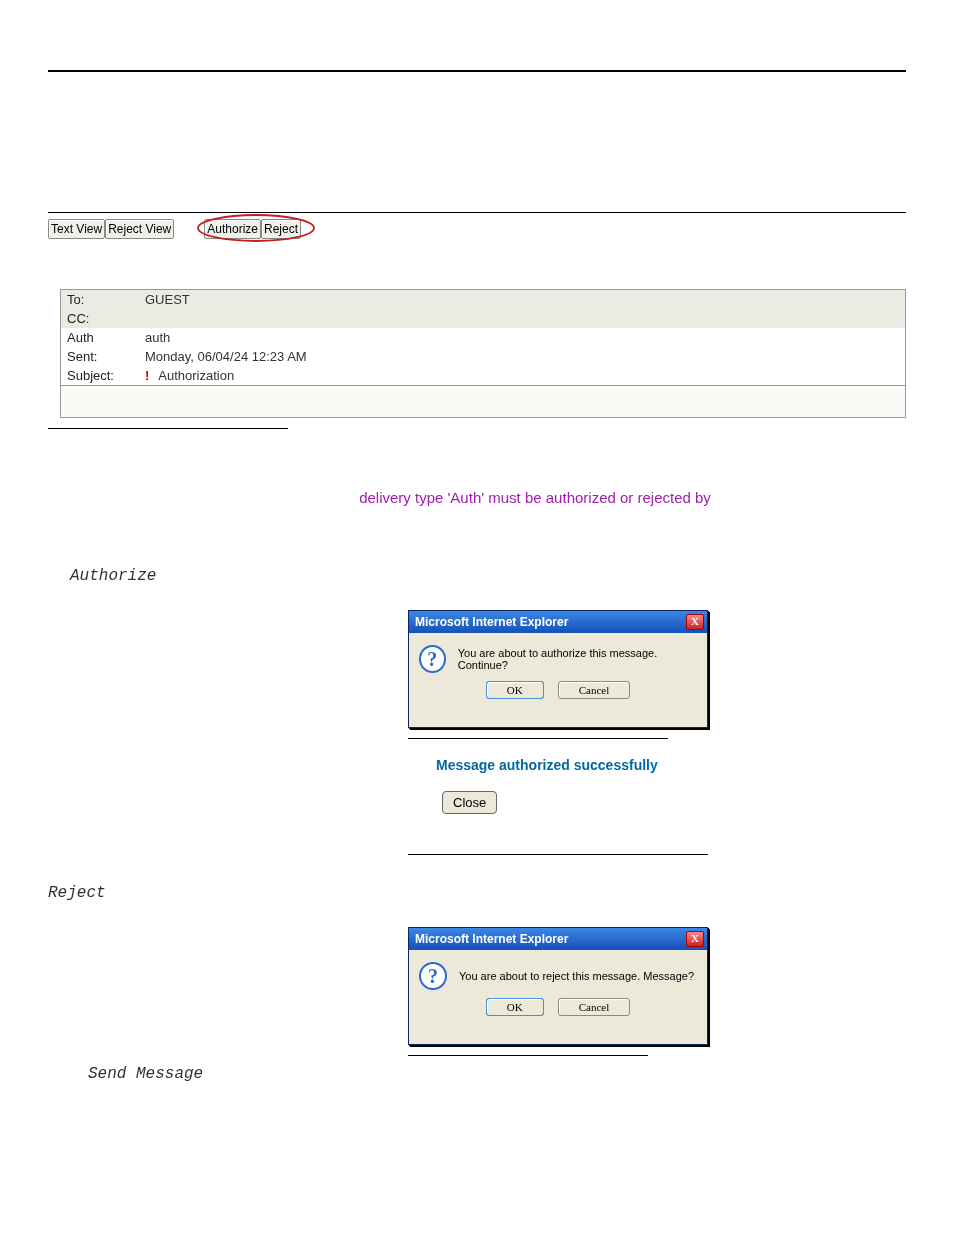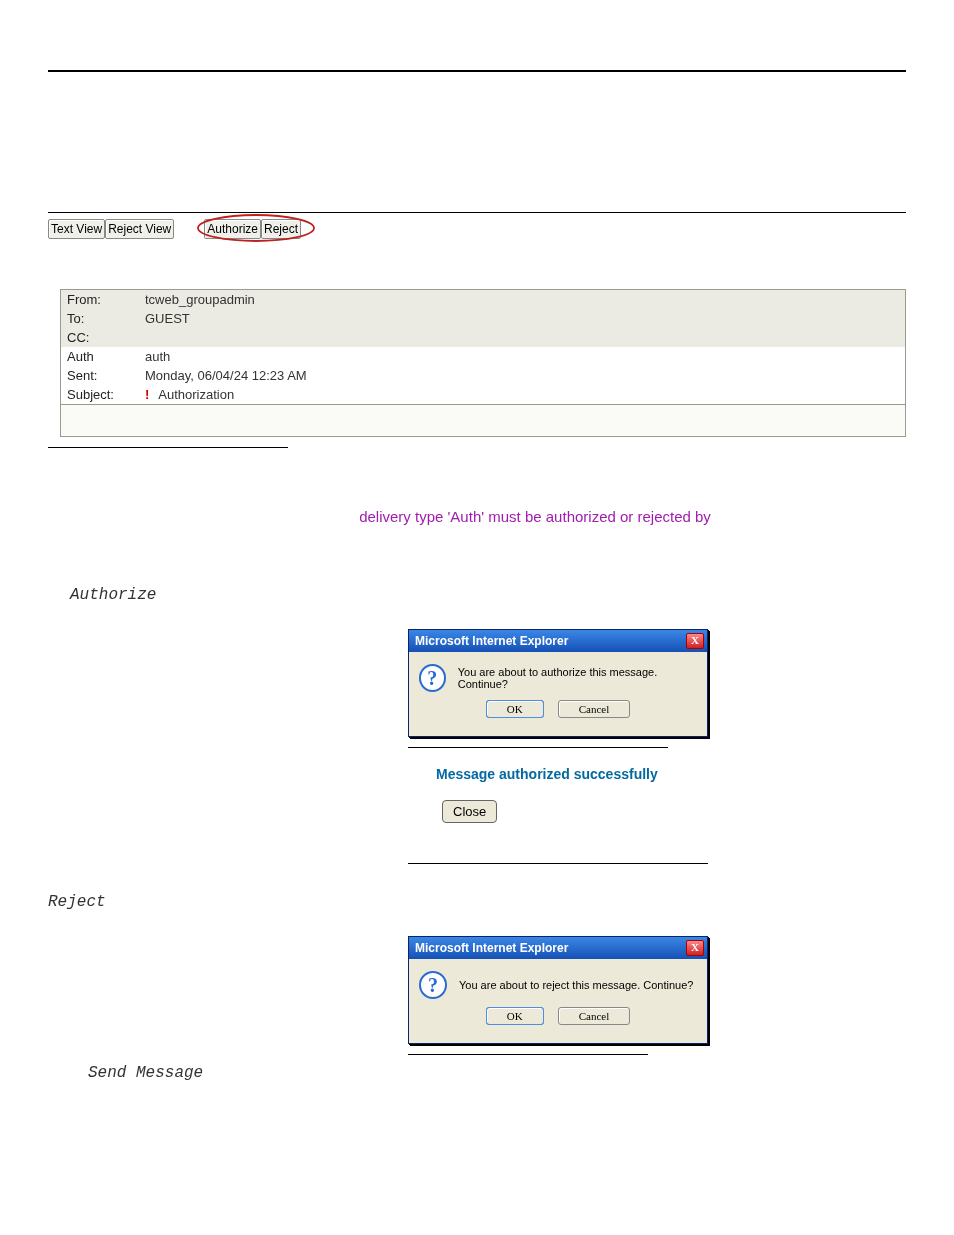--- a/index.html
+++ b/index.html
@@ -144,21 +144,21 @@
     background: #fff;
   }
   .xp-msg {
     font: 11px Tahoma, Arial;
     color: #000;
   }
   .xp-btnrow {
     display: flex;
     justify-content: center;
     gap: 14px;
-    padding: 0 0 18px 0;
+    padding: 0 0 28px 0;
   }
   .xp-btn {
     font: 11px Tahoma;
     background: #ece9d8;
     border: 1px solid #888;
     border-radius: 3px;
     padding: 2px 20px;
     box-shadow: inset 1px 1px 0 #fff;
     cursor: pointer;
   }
@@ -204,24 +204,20 @@
         <ellipse cx="62" cy="17" rx="58" ry="13" fill="none" stroke="#c02020" stroke-width="1.8"></ellipse>
       </svg>
       <button class="btn-classic">Authorize</button>
         <button class="btn-classic">Reject</button>
     </span>
   </div>
 
   <div class="msg-panel">
     <table class="msg-table">
       <tbody>
-          <tr class="alt">
-            <td class="lbl">From:</td>
-            <td>tcweb_groupadmin</td>
-          </tr>
       <tr class="alt">
             <td class="lbl">To:</td>
             <td>GUEST</td>
           </tr>
       <tr class="alt">
             <td class="lbl">CC:</td>
             <td></td>
           </tr>
       <tr>
             <td class="lbl">Auth</td>
@@ -279,21 +275,21 @@
       <span class="italic-label">Reject</span>
     </div>
     <div class="rcol">
       <div class="xp-dialog">
         <div class="xp-title">
           <span class="xp-title-text">Microsoft Internet Explorer</span>
           <span class="xp-close">X</span>
         </div>
         <div class="xp-body">
           <div class="xp-qicon">?</div>
-          <div class="xp-msg">You are about to reject this message. Continue?</div>
+          <div class="xp-msg">You are about to reject this message. Message?</div>
         </div>
         <div class="xp-btnrow">
           <button class="xp-btn default">OK</button>
           <button class="xp-btn">Cancel</button>
         </div>
       </div>
       <hr class="thin-rule" style="width:240px">
     </div>
   </div>
 

